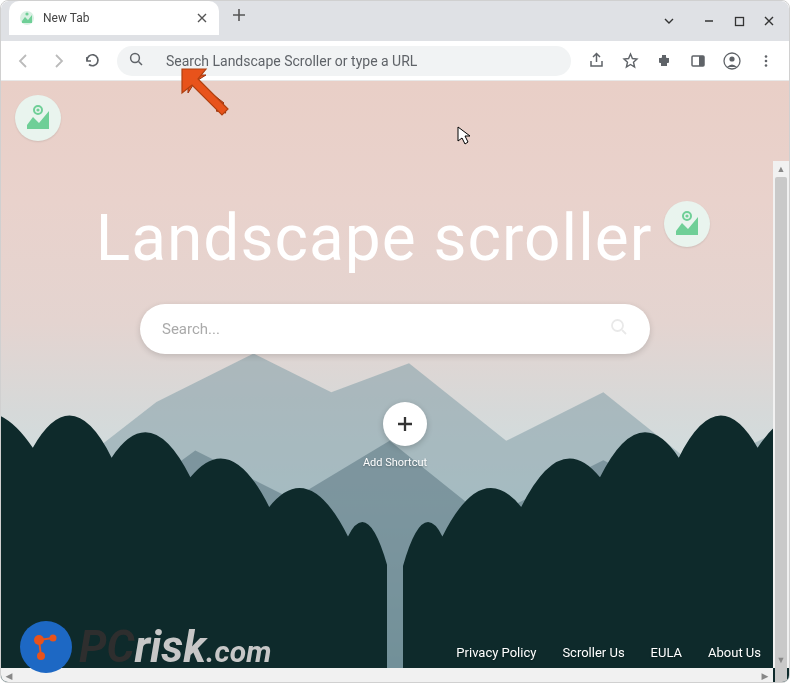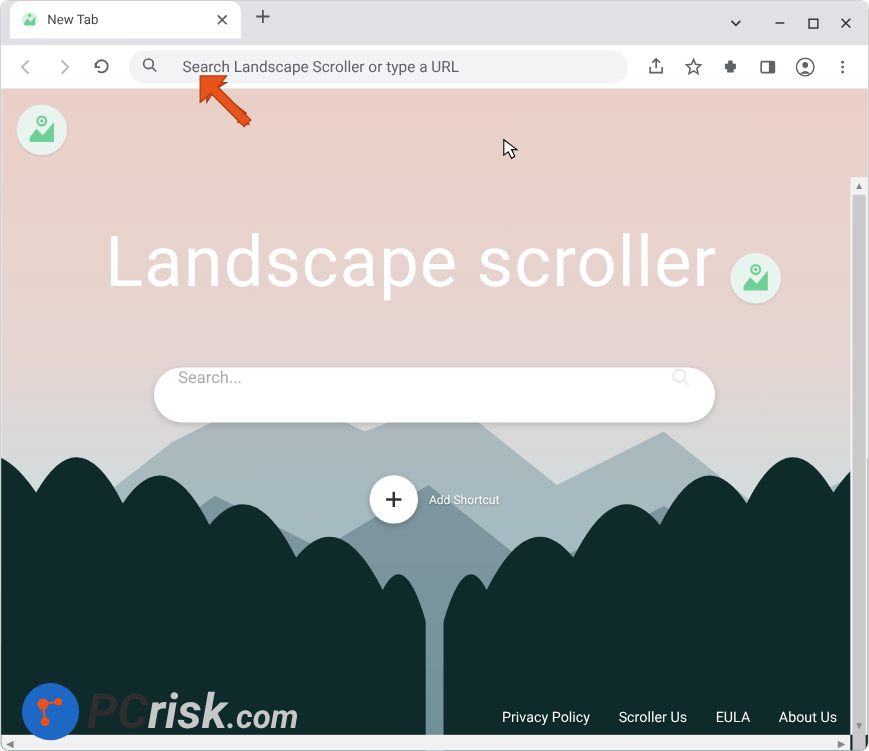--- a/index.html
+++ b/index.html
@@ -27,28 +27,28 @@
   .sky { position: absolute; inset: 0; background: linear-gradient(180deg, #e9cfc7 0%, #e9d2cc 20%, #e4d4d0 40%, #d6d9d9 55%, #cde0e2 70%, #afd1d4 85%, #8dbfc2 100%); }
   .mountain-back { position: absolute; left: 0; right: 0; bottom: 0; height: 58%; }
   .trees-left, .trees-right { position: absolute; bottom: 0; width: 55%; }
   .trees-left { left: -6%; } .trees-right { right: -6%; }
 
   .logo-badge { position: absolute; width: 46px; height: 46px; background: #e9f4ee; border-radius: 50%; display: flex; align-items: center; justify-content: center; box-shadow: 0 1px 2px rgba(0,0,0,.1); }
   .logo-badge.top-left { left: 14px; top: 14px; }
   .logo-badge.inline-right { position: relative; margin-left: 12px; }
 
   .hero { position: absolute; left: 0; right: 0; top: 120px; text-align: center; display: flex; flex-direction: column; align-items: center; }
-  .hero-row { display: flex; align-items: flex-end; justify-content: center; margin-left: 16px; }
+  .hero-row { display: flex; align-items: flex-start; justify-content: center; margin-left: 16px; }
   .hero-title { font-size: 64px; font-weight: 400; color: #fff; letter-spacing: 1px; }
-  .search-wrap { margin-top: 58px; width: 510px; height: 50px; background: #fff; border-radius: 25px; display: flex; align-items: flex-start; padding: 0 22px; box-shadow: 0 2px 6px rgba(0,0,0,.15); }
+  .search-wrap { margin-top: 28px; width: 510px; height: 50px; background: #fff; border-radius: 25px; display: flex; align-items: center; padding: 0 22px; box-shadow: 0 2px 6px rgba(0,0,0,.15); }
   .search-wrap input { border: none; outline: none; font-size: 15px; color: #888; width: 100%; background: transparent; }
   .search-wrap input::placeholder { color: #aaa; }
   .search-icon-right { color: #e9e9e9; }
 
-  .shortcut { margin-top: 48px; display: flex; align-items: center; gap: 10px; }
+  .shortcut { margin-top: 48px; display: flex; flex-direction: column; align-items: flex-end; gap: 10px; }
   .shortcut-btn { width: 44px; height: 44px; background: #fff; border-radius: 50%; display: flex; align-items: center; justify-content: center; font-size: 26px; color: #333; box-shadow: 0 2px 6px rgba(0,0,0,.2); cursor: pointer; }
   .shortcut-label { font-size: 11px; color: #fff; text-shadow: 0 1px 2px rgba(0,0,0,.3); }
 
   .footer { position: absolute; right: 28px; bottom: 24px; display: flex; gap: 26px; }
   .footer a { color: #fff; font-size: 13px; text-decoration: none; cursor: pointer; text-shadow: 0 1px 2px rgba(0,0,0,.3); }
 
   .arrow-annot { position: absolute; left: 175px; top: 62px; pointer-events: none; }
   .cursor-annot { position: absolute; left: 456px; top: 125px; pointer-events: none; }
 
   .watermark { position: absolute; left: 18px; bottom: 8px; display: flex; align-items: center; font-family: Arial, sans-serif; font-weight: bold; font-style: italic; font-size: 44px; letter-spacing: 0; pointer-events: none; margin-top: 15px; }

